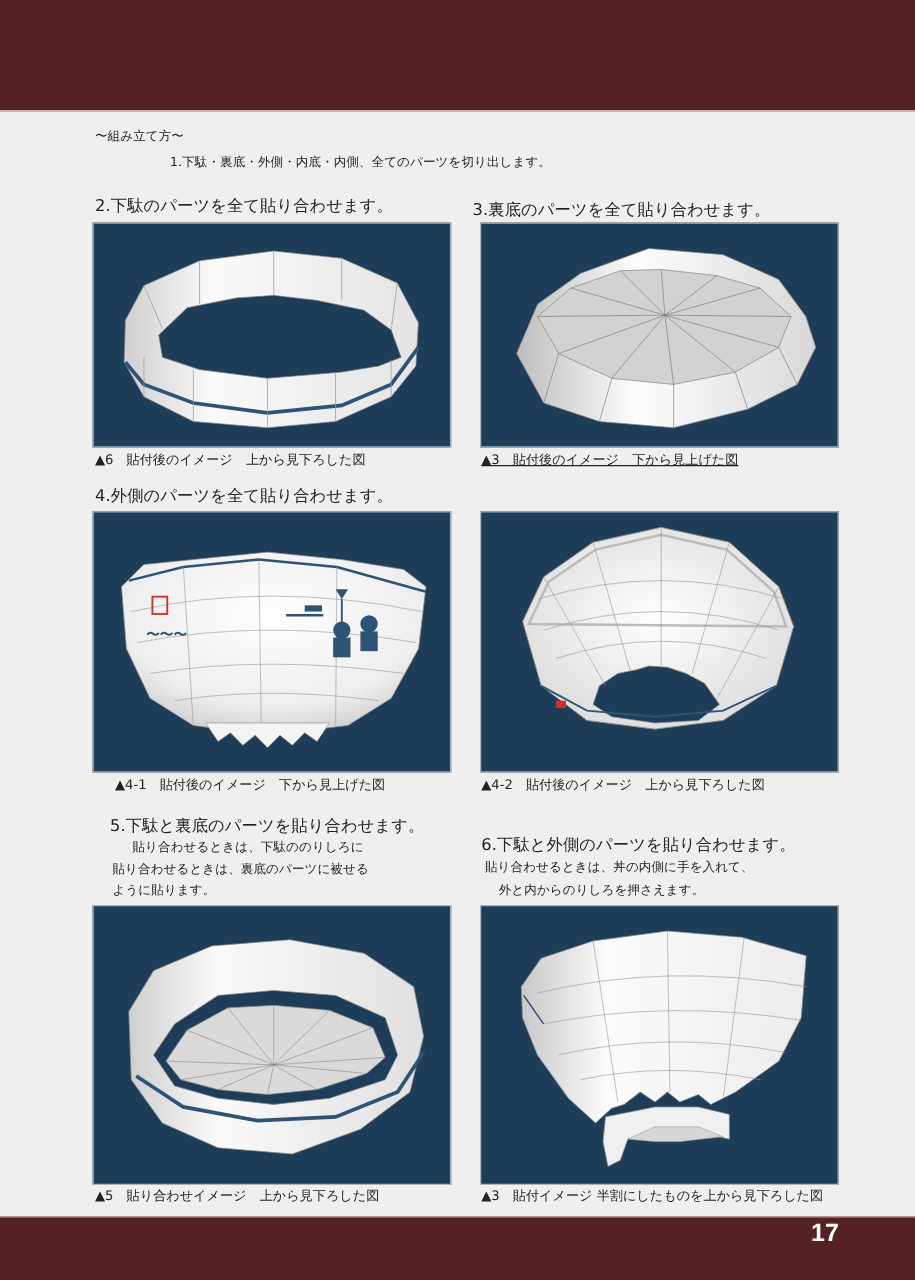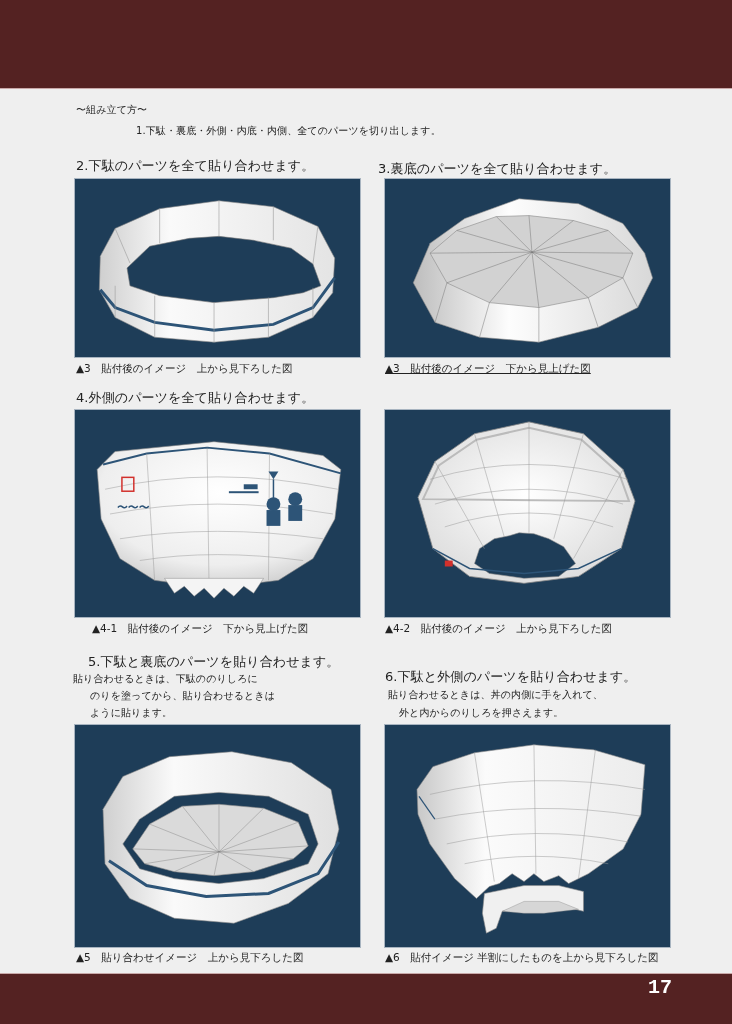--- a/index.html
+++ b/index.html
@@ -4,21 +4,21 @@
 <style>
   html, body { margin:0; padding:0; }
   body {
     width:732px; height:1024px; position:relative; overflow:hidden;
     background:#efefef;
     font-family:"DejaVu Sans", "Liberation Sans", sans-serif;
     color:#222;
   }
   .header-bar { position:absolute; left:0; top:0; width:732px; height:88px; background:#542222; border-bottom:1px solid #c9a9a9; }
   .footer-bar { position:absolute; left:0; top:973px; width:732px; height:51px; background:#542222; border-top:1px solid #c9a9a9; }
-  .page-number { position:absolute; left:640px; top:976px; width:40px; text-align:center; color:#fff; font-weight:bold; font-size:20px; font-family:Liberation Mono, monospace; }
+  .page-number { position:absolute; left:640px; top:976px; width:40px; text-align:center; color:#fff; font-weight:bold; font-size:20px; font-family:Liberation Sans, sans-serif; }
   .text { position:absolute; font-size:10px; line-height:18px; white-space:nowrap; letter-spacing:0.1px; }
   .step-title { font-size:13px; }
   .indent { padding-left:14px; }
   .panel { position:absolute; background:#1e3d58; border:1px solid #a8b4c0; box-sizing:border-box; overflow:hidden; }
   .panel svg { position:absolute; left:0; top:0; width:100%; height:100%; }
   .caption { position:absolute; font-size:10.5px; line-height:14px; white-space:nowrap; color:#222; }
 </style>
 </head>
 <body>
 
@@ -83,21 +83,21 @@
         <line x1="148" y1="74" x2="62" y2="105"></line>
       <line x1="105" y1="125" x2="95" y2="160"></line>
         <line x1="155" y1="130" x2="155" y2="165"></line>
         <line x1="205" y1="120" x2="215" y2="150"></line>
       <line x1="62" y1="105" x2="50" y2="145"></line>
         <line x1="240" y1="100" x2="255" y2="130"></line>
     </g>
   </svg>
 </div>
 
-<div class="caption" style="left:76px; top:361px;">▲3　貼付後のイメージ　上から見下ろした図</div>
+<div class="caption" style="left:76px; top:361px;">▲6　貼付後のイメージ　上から見下ろした図</div>
 <div class="caption" style="left:385px; top:361px;text-decoration:underline;">▲3　貼付後のイメージ　下から見上げた図</div>
 
 <div class="text step-title" style="left:76px; top:389px;">4.外側のパーツを全て貼り合わせます。</div>
 
 <div class="panel" style="left:74px; top:409px; width:287px; height:209px;">
   <svg viewBox="0 0 287 209">
     <defs>
       <radialGradient id="g41" cx="0.5" cy="0.35" r="0.7">
           <stop offset="0" stop-color="#ffffff"></stop>
           <stop offset="0.7" stop-color="#eeeeee"></stop>
@@ -154,22 +154,22 @@
     </g>
     <polyline points="48,140 85,160 140,165 195,160 238,140" fill="none" stroke="#2d5477" stroke-width="1.5"></polyline>
     <rect x="60" y="152" width="8" height="6" fill="#d2302c"></rect>
   </svg>
 </div>
 
 <div class="caption" style="left:76px; top:621px;margin-left:16px;">▲4-1　貼付後のイメージ　下から見上げた図</div>
 <div class="caption" style="left:385px; top:621px;">▲4-2　貼付後のイメージ　上から見下ろした図</div>
 
 <div class="text step-title" style="left:88px; top:653px;">5.下駄と裏底のパーツを貼り合わせます。</div>
-<div class="text indent" style="left:59px; top:670px;">貼り合わせるときは、下駄ののりしろに</div>
-<div class="text indent" style="left:76px; top:687px;">のりを塗ってから、貼り合わせるときは</div>
+<div class="text indent" style="left:92px; top:670px;">貼り合わせるときは、下駄ののりしろに</div>
+<div class="text indent" style="left:76px; top:687px;">貼り合わせるときは、裏底のパーツに被せる</div>
 <div class="text indent" style="left:76px; top:704px;">ように貼ります。</div>
 
 <div class="text step-title" style="left:385px; top:668px;">6.下駄と外側のパーツを貼り合わせます。</div>
 <div class="text indent" style="left:374px; top:686px;">貼り合わせるときは、丼の内側に手を入れて、</div>
 <div class="text indent" style="left:385px; top:704px;">外と内からのりしろを押さえます。</div>
 
 <div class="panel" style="left:74px; top:724px; width:287px; height:224px;">
   <svg viewBox="0 0 287 224">
     <defs>
       <linearGradient id="g5" x1="0" x2="1">
@@ -218,16 +218,16 @@
         <path d="M62,120 Q150,100 245,118"></path>
         <path d="M80,140 Q150,125 225,140"></path>
     </g>
     <line x1="34" y1="72" x2="50" y2="95" stroke="#2d5477" stroke-width="1.2"></line>
     <path d="M100,170 L140,162 L175,162 L200,168 L200,188 L175,182 L140,182 L118,188 L112,205 L102,210 L98,190 Z" fill="#f0f0f0" stroke="#888" stroke-width="0.6"></path>
     <polygon points="118,188 140,178 175,178 195,186 160,190 140,190" fill="#d6d6d6" stroke="#888" stroke-width="0.4"></polygon>
   </svg>
 </div>
 
 <div class="caption" style="left:76px; top:950px;">▲5　貼り合わせイメージ　上から見下ろした図</div>
-<div class="caption" style="left:385px; top:950px;">▲6　貼付イメージ 半割にしたものを上から見下ろした図</div>
+<div class="caption" style="left:385px; top:950px;">▲3　貼付イメージ 半割にしたものを上から見下ろした図</div>
 
 <div class="footer-bar"></div>
 <div class="page-number">17</div>
 
 </body></html>

